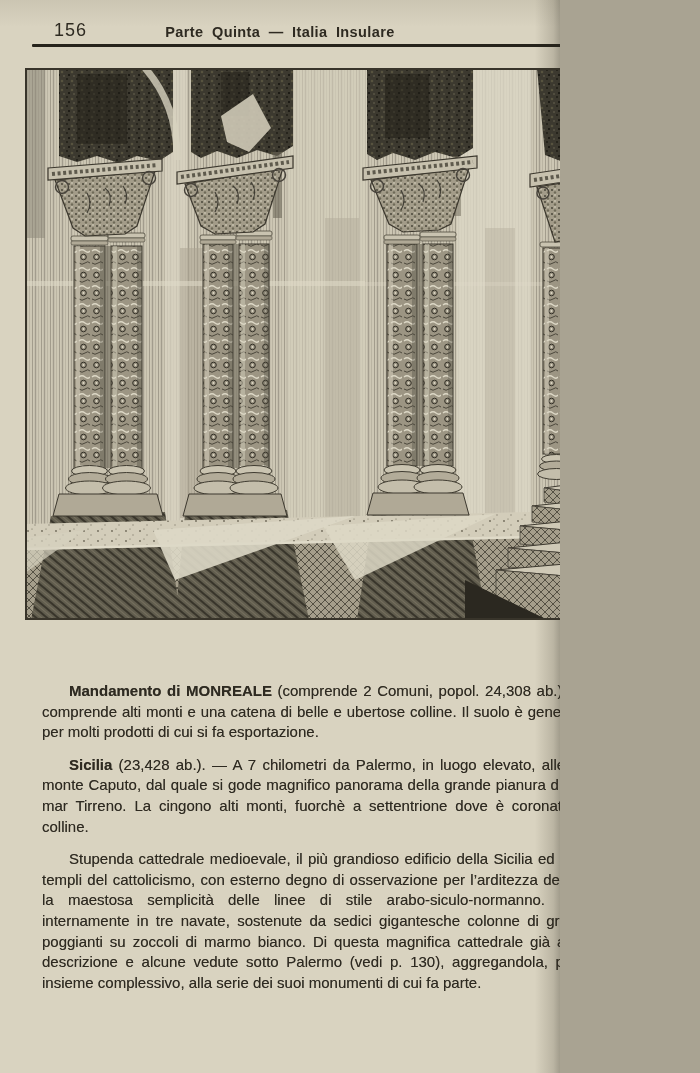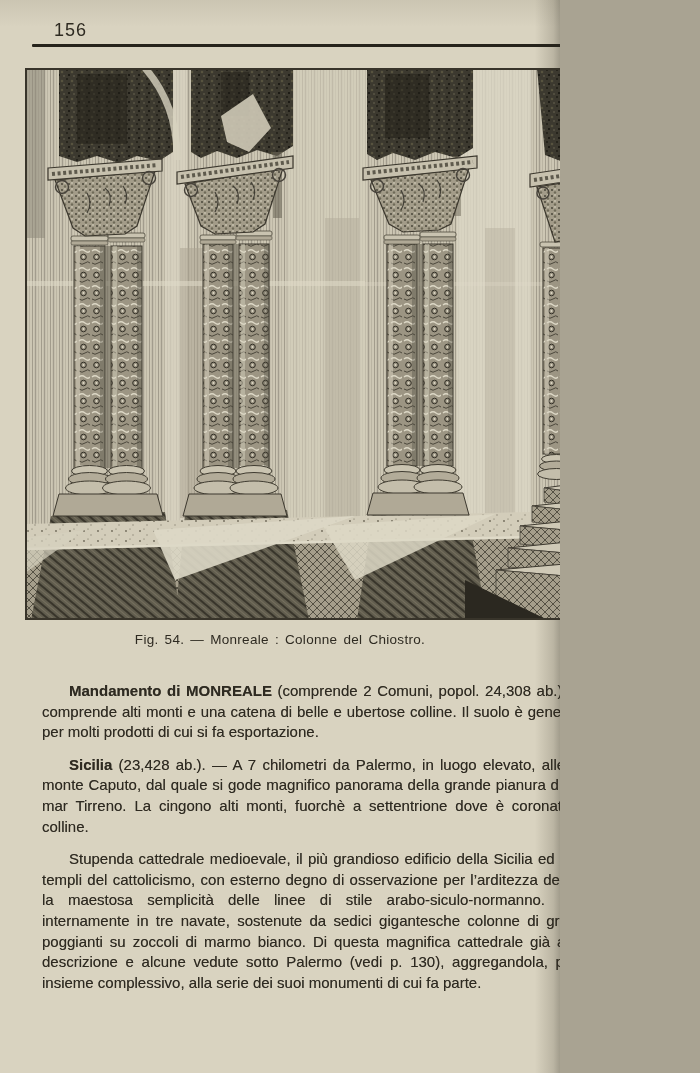--- a/index.html
+++ b/index.html
@@ -23,20 +23,21 @@
             font-size:15px;line-height:20.6px;text-shadow:0 0 .3px rgba(46,42,33,.55);}
   .bodytext p{margin:12px;text-indent:27px;}
   .lead-bold{font-weight:bold;}
 </style>
 </head>
 <body>
 
 <div class="page">
 
   <div class="pageno">156</div>
+  <div class="htitle">Parte Quinta — Italia Insulare</div>
   <div class="hrule"></div>
 
   <div class="figure">
     <svg viewBox="0 0 656 552" aria-hidden="true">
       <defs>
         <pattern id="p-bgv" width="9" height="24" patternUnits="userSpaceOnUse">
           <rect width="9" height="24" fill="#cdc7b4"></rect>
           <line x1="1.5" y1="0" x2="1.5" y2="24" stroke="#a29c8d" stroke-width="1.4"></line>
           <line x1="4.5" y1="0" x2="4.5" y2="24" stroke="#bab4a2" stroke-width="1"></line>
           <line x1="7.5" y1="0" x2="7.5" y2="24" stroke="#8f897b" stroke-width="0.7"></line>
@@ -239,21 +240,20 @@
         <polygon points="471,502 563,494 655,501 563,510" fill="#cfc9b6" stroke="#3e3a30"></polygon>
         <polygon points="471,502 563,510 563,552 471,552" fill="url(#p-cross)" stroke="#3e3a30" stroke-width="0.7"></polygon>
         <polygon points="563,510 655,501 655,552 563,552" fill="url(#p-hatch)" stroke="#3e3a30" stroke-width="0.7"></polygon>
         <polygon points="440,512 523,552 440,552" fill="#2b2820"></polygon>
       </g>
 
       <rect x="1" y="1" width="654" height="550" fill="none" stroke="#38342a" stroke-width="2"></rect>
     </svg>
   </div>
 
-  <div class="caption">Fig. 54. — Monreale : Colonne del Chiostro.</div>
 
   <div class="bodytext">
     <p><span class="lead-bold">Mandamento di MONREALE</span><span> (comprende 2 Comuni, popol. 24,308 ab.). — Il territorio comprende alti monti e una catena di belle e ubertose colline. Il suolo è generalmente fertile per molti prodotti di cui si fa esportazione.</span></p>
     <p><span class="lead-bold">Sicilia</span><span> (23,428 ab.). — A 7 chilometri da Palermo, in luogo elevato, alle falde dell’alto monte Caputo, dal quale si gode magnifico panorama della grande pianura di Palermo e del mar Tirreno. La cingono alti monti, fuorchè a settentrione dove è coronata da deliziose colline.</span></p>
     <p>Stupenda cattedrale medioevale, il più grandioso edificio della Sicilia ed uno dei più bei templi del cattolicismo, con esterno degno di osservazione per l’arditezza delle guglie e per la maestosa semplicità delle linee di stile arabo-siculo-normanno. È scompartito internamente in tre navate, sostenute da sedici gigantesche colonne di granito orientale, poggianti su zoccoli di marmo bianco. Di questa magnifica cattedrale già abbiam dato la descrizione e alcune vedute sotto Palermo (vedi p. 130), aggregandola, per formare un insieme complessivo, alla serie dei suoi monumenti di cui fa parte.</p>
   </div>
 
 </div>
 
 </body></html>

